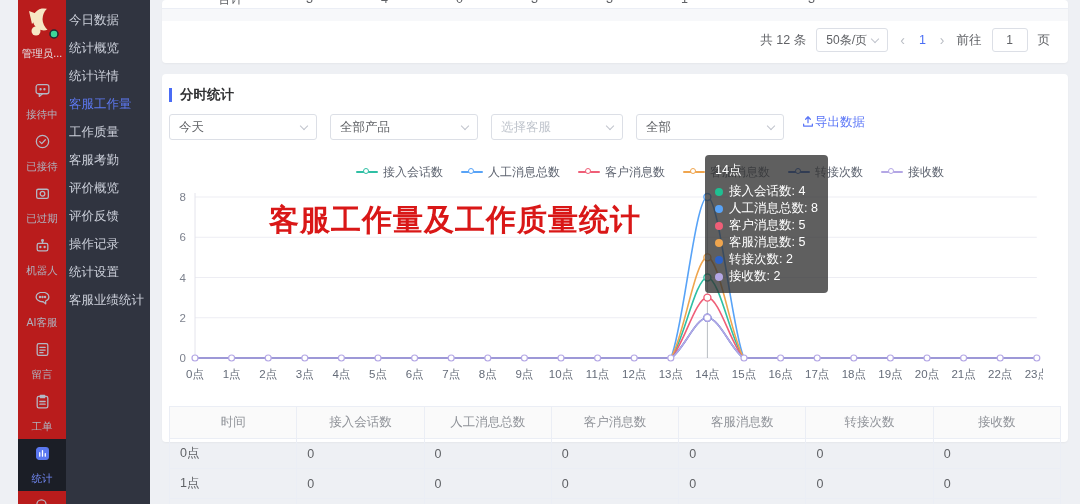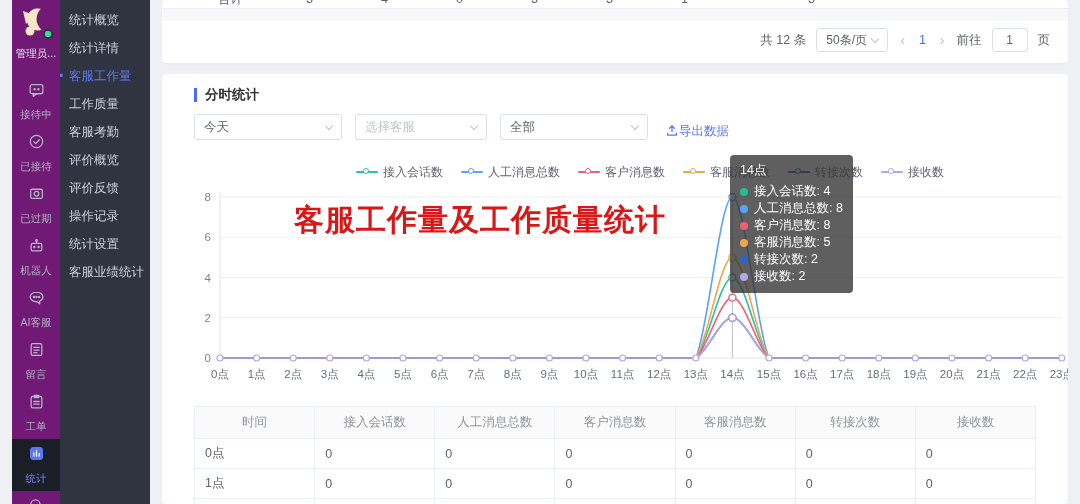--- a/index.html
+++ b/index.html
@@ -1,21 +1,21 @@
 <!DOCTYPE html>
 <html><head>
 <meta charset="utf-8">
 <style>
   * { margin:0; padding:0; box-sizing:border-box; }
   html,body { width:1080px; height:504px; }
   body { position:relative; overflow:hidden; background:#eef0f4;
          font-family:"Liberation Sans","DejaVu Sans",sans-serif; font-size:13px; color:#606266; }
 
   
-  .rail { position:absolute; left:12px; top:0; width:48px; height:504px; background:#701a75;
+  .rail { position:absolute; left:18px; top:0; width:48px; height:504px; background:#b91c1c;
           display:flex; flex-direction:column; align-items:center; z-index:10; }
   .rail-user { margin-top:6px; text-align:center; }
   .rail-user .uname { display:block; margin-top:2px; color:#e3e5ea; font-size:10.5px; white-space:nowrap; }
   .rail-nav { margin-top:14px; width:48px; display:flex; flex-direction:column; align-items:center; }
   .rail-item { width:48px; padding:6px 0 5px; text-align:center; color:#b4b8c4; cursor:pointer; }
   .rail-item .rlabel { display:block; font-size:10.5px; margin-top:7px; color:#aeb3bf; white-space:nowrap; }
   .rail-item svg { display:inline-block; }
   .rail-item.active { background:#1b1e26; }
   .rail-item.active .rlabel { color:#7187f2; }
   .rail-item.active svg .fillbox { fill:#5b78f0; stroke:#5b78f0; }
@@ -40,23 +40,23 @@
   .cut-cell:last-child { margin-left:52px; }
   .gray-strip { height:12px; background:#f7f8fa; }
   .pagination { height:38px; display:flex; align-items:center; justify-content:flex-end; gap:10px; padding-right:18px; font-size:12.5px; color:#606266; }
   .page-size-select { width:72px; height:24px; border:1px solid #dcdfe6; border-radius:3px; display:flex; align-items:center; justify-content:center; gap:5px; color:#606266; font-size:12px; cursor:pointer; }
   .chev { width:6px; height:6px; border-right:1.2px solid #c0c4cc; border-bottom:1.2px solid #c0c4cc; transform:rotate(45deg); margin-top:-3px; }
   .pg-arrow { color:#b8bcc3; font-size:14px; cursor:pointer; padding:0 2px; }
   .pg-num { color:#4a6ef5; cursor:pointer; padding:0 2px; }
   .goto-input { width:36px; height:24px; border:1px solid #dcdfe6; border-radius:3px; text-align:center; font-size:12px; color:#606266; outline:none; }
 
   
-  .main-card { margin-top:11px; padding:12px 32px; height:430px; }
+  .main-card { margin-top:11px; padding:12px 7px; height:368px; }
   .section-title { font-size:13.5px; font-weight:bold; color:#303133; border-left:3px solid #4a6cf5; padding-left:8px; line-height:14px; margin:2px 0 12px; }
-  .filters { display:flex; align-items:flex-end; gap:13px; }
+  .filters { display:flex; align-items:flex-start; gap:13px; }
   .select-box { width:148px; height:26px; border:1px solid #dcdfe6; border-radius:3px; background:#fff; display:flex; align-items:center; justify-content:space-between; padding:0 9px; font-size:12.5px; color:#606266; cursor:pointer; }
   .select-box.small { width:132px; }
   .select-box.placeholder { color:#bfc4cc; }
   .export-link { display:flex; align-items:center; color:#5b76f7; font-size:12.5px; cursor:pointer; margin-left:4px; }
 
   
   .chart-wrap { position:relative; margin-top:12px; height:234px; }
   .legend { display:flex; justify-content:center; gap:18px; padding:10px 0 4px 70px; height:34px; }
   .legend-item { display:flex; align-items:center; gap:5px; font-size:12px; color:#5e6470; cursor:pointer; }
   .lg-mark { position:relative; width:22px; height:8px; display:inline-block; }
@@ -136,20 +136,21 @@
             <path d="M10.2 10.2L13.6 13.6"></path>
           </svg></span><span class="rlabel">搜索</span></div>
       <div class="rail-item"><span><svg width="17" height="17" viewBox="0 0 16 16" fill="none" stroke="currentColor" stroke-width="1.2" stroke-linecap="round" stroke-linejoin="round">
             <rect x="3" y="2" width="10" height="12" rx="1.5"></rect>
             <path d="M5.5 5.5h5M5.5 8h5"></path>
           </svg></span><span class="rlabel"></span></div>
     </nav>
 </aside>
 
 <nav class="menu">
+    <div class="menu-item">今日数据</div>
     <div class="menu-item">统计概览</div>
     <div class="menu-item">统计详情</div>
     <div class="menu-item active">客服工作量</div>
     <div class="menu-item">工作质量</div>
     <div class="menu-item">客服考勤</div>
     <div class="menu-item">评价概览</div>
     <div class="menu-item">评价反馈</div>
     <div class="menu-item">操作记录</div>
     <div class="menu-item">统计设置</div>
     <div class="menu-item">客服业绩统计</div>
@@ -185,20 +186,24 @@
       <span>页</span>
     </div>
   </section>
 
   <section class="card main-card">
     <h2 class="section-title">分时统计</h2>
 
     <div class="filters">
       <div class="select-box">
           <span>今天</span>
+          <i class="chev"></i>
+        </div>
+        <div class="select-box">
+          <span>全部产品</span>
           <i class="chev"></i>
         </div>
         <div class="select-box small placeholder">
           <span>选择客服</span>
           <i class="chev"></i>
         </div>
         <div class="select-box">
           <span>全部</span>
           <i class="chev"></i>
         </div>
@@ -338,21 +343,21 @@
             <div class="tt-row">
               <span class="tt-dot" style="background:#1fbf92"></span>
               <span>接入会话数: 4</span>
             </div>
             <div class="tt-row">
               <span class="tt-dot" style="background:#58a3f7"></span>
               <span>人工消息总数: 8</span>
             </div>
             <div class="tt-row">
               <span class="tt-dot" style="background:#ef5e77"></span>
-              <span>客户消息数: 8</span>
+              <span>客户消息数: 5</span>
             </div>
             <div class="tt-row">
               <span class="tt-dot" style="background:#efa54e"></span>
               <span>客服消息数: 5</span>
             </div>
             <div class="tt-row">
               <span class="tt-dot" style="background:#2d62c6"></span>
               <span>转接次数: 2</span>
             </div>
             <div class="tt-row">

